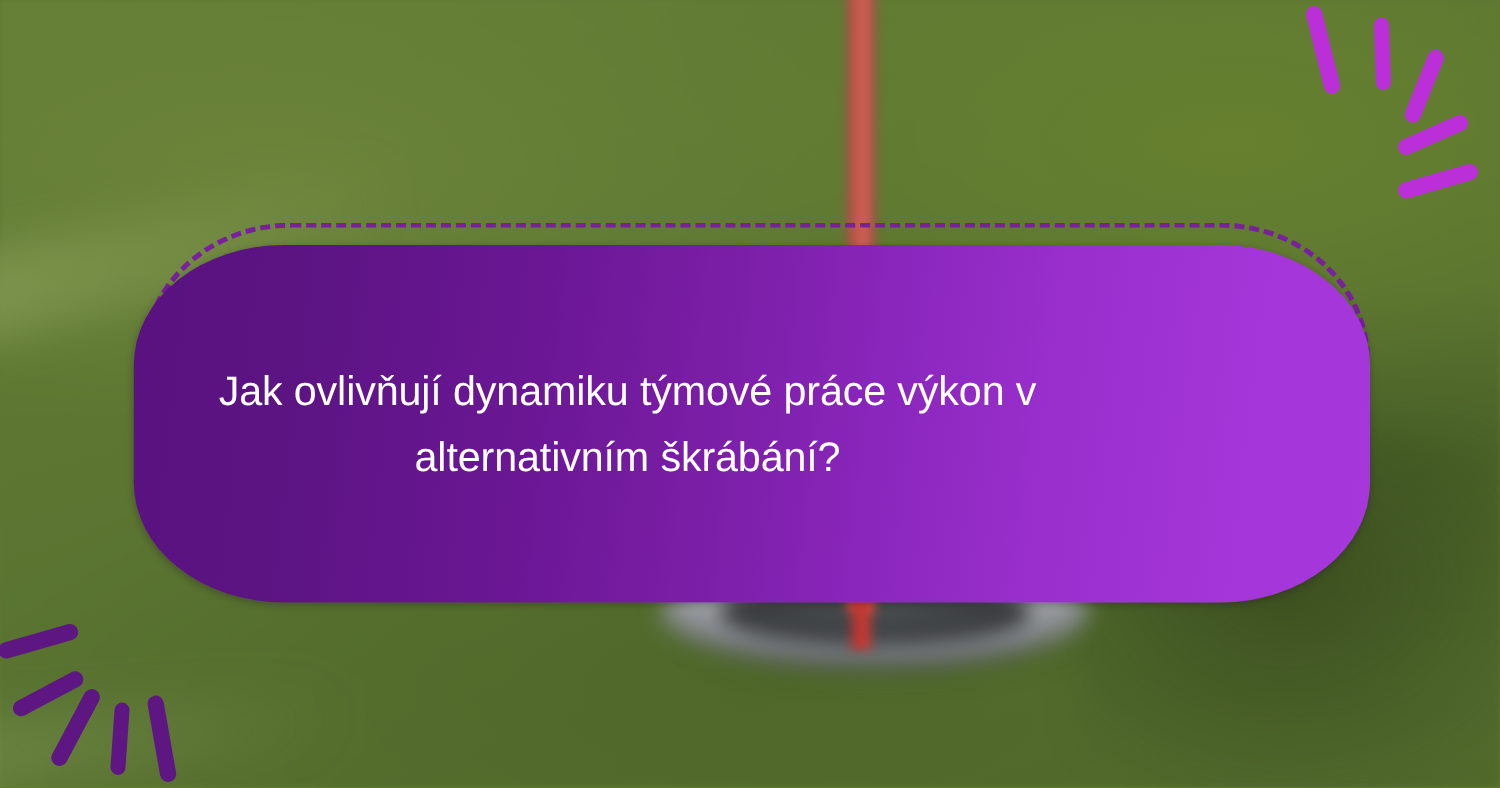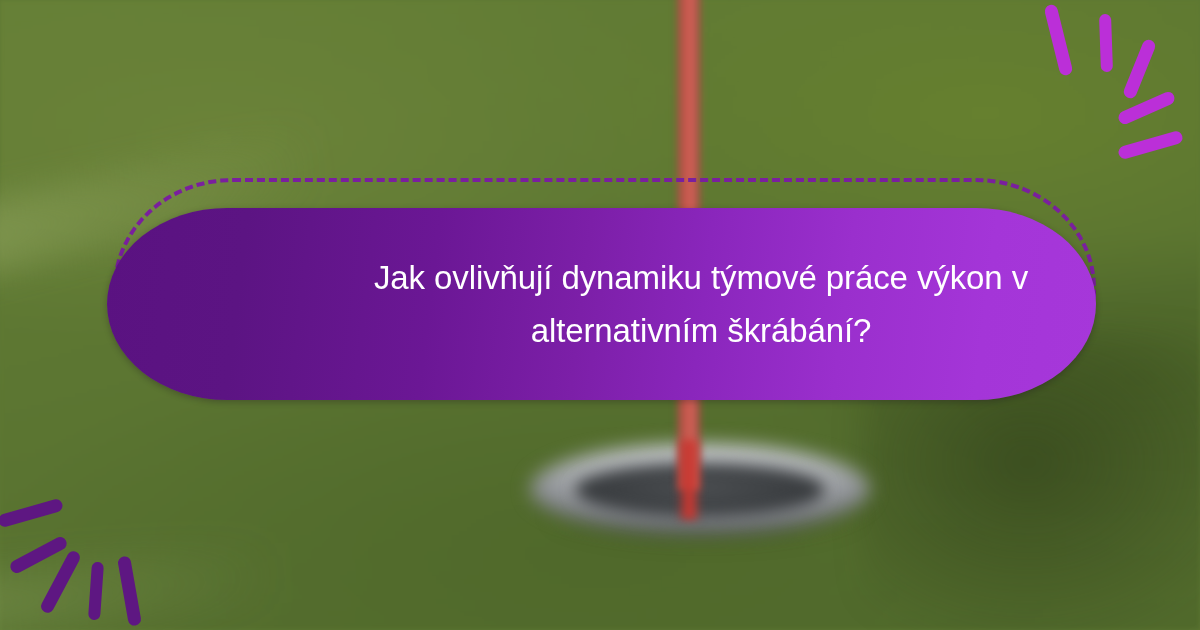--- a/index.html
+++ b/index.html
@@ -91,26 +91,26 @@
     position:absolute;
     left:113px; top:178px; width:983px; height:120px;
     border:4px dashed #7A1F9E;
     border-bottom:none;
     border-top-left-radius:120px 110px;
     border-top-right-radius:120px 110px;
     background:transparent;
   }
   .card {
     position:absolute;
-    left:107px; top:208px; width:989px; height:192px;
+    left:107px; top:196px; width:989px; height:286px;
     border-radius:120px / 96px;
     background:linear-gradient(97deg,
       #5A1281 0%, #5C1483 14%, #6B1795 33%, #7C1FA8 48%,
       #8A26BC 60%, #9A2FCD 74%, #A435D8 88%, #A637DA 100%);
-    display:flex; align-items:center; justify-content:flex-end;
+    display:flex; align-items:center; justify-content:flex-start;
     box-shadow:0 2px 6px rgba(20,10,30,0.28);
   }
   .card-title {
     width:790px;
     text-align:center;
     color:#FFFFFF;
     font-family:"Liberation Sans", sans-serif;
     font-size:33px;
     font-weight:400;
     line-height:1.62;

